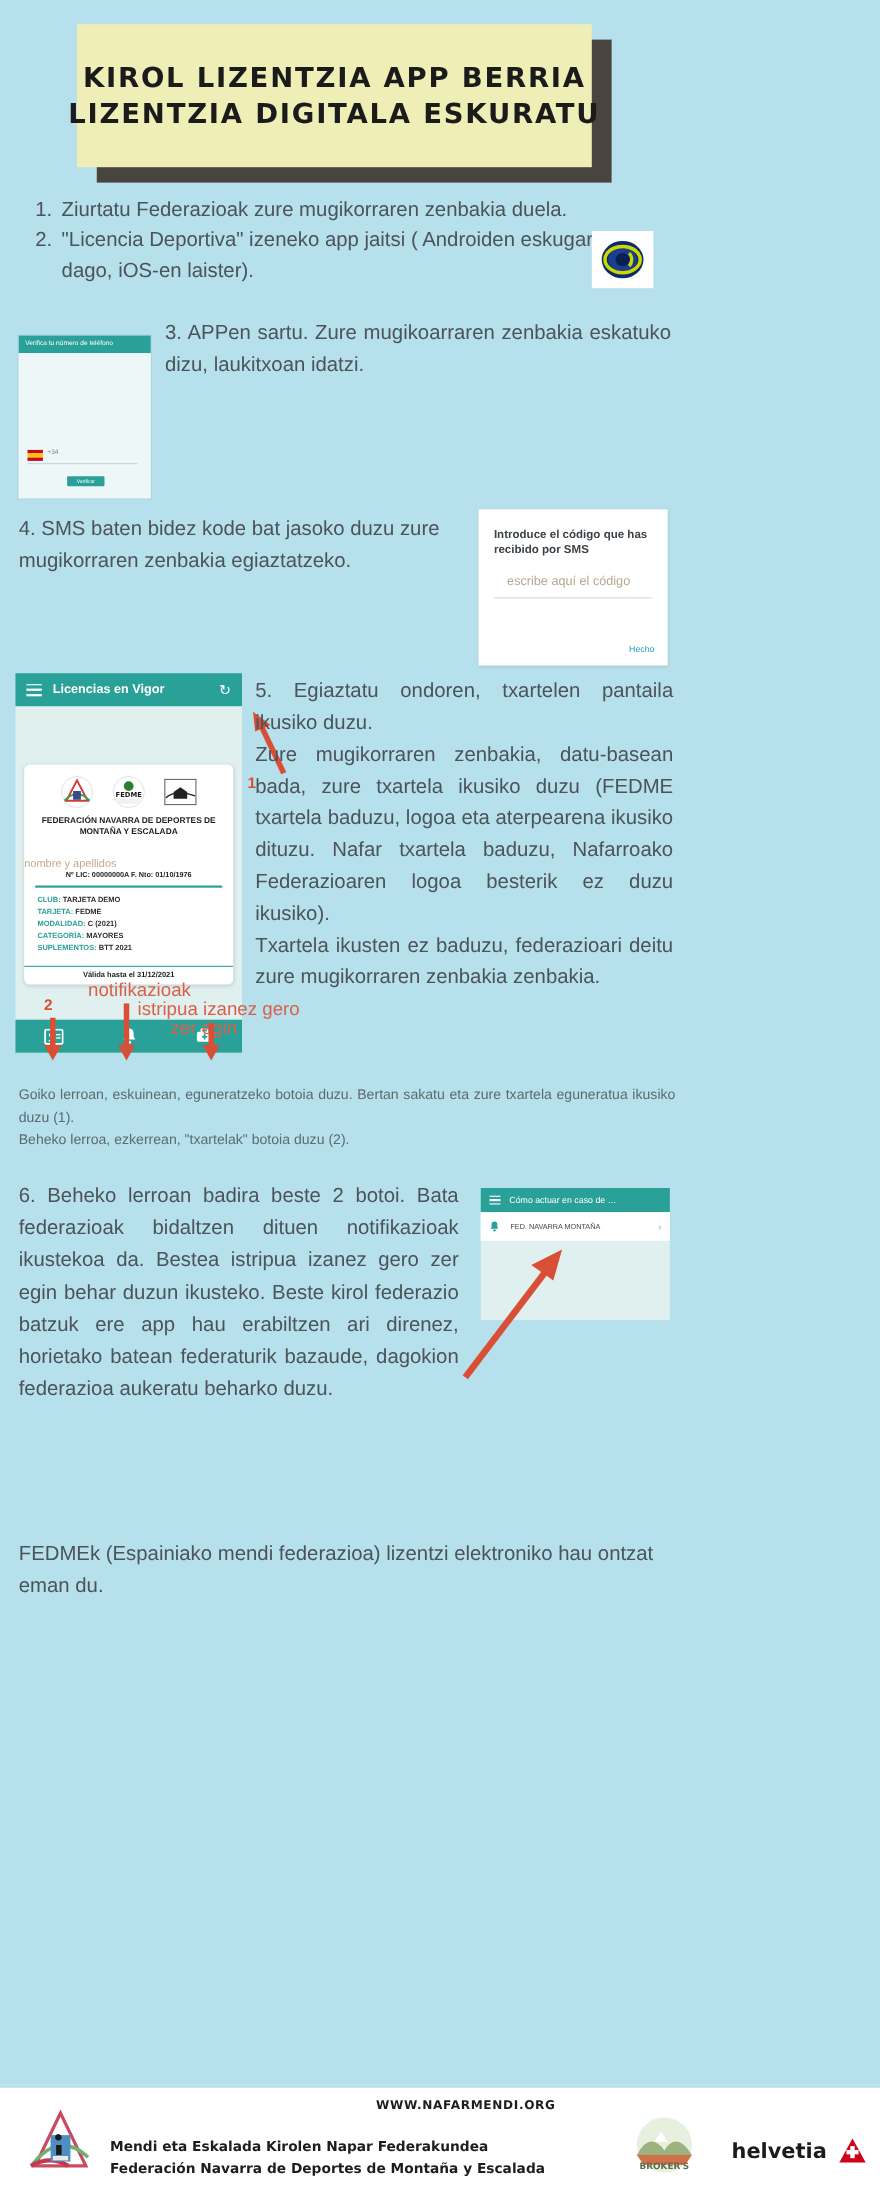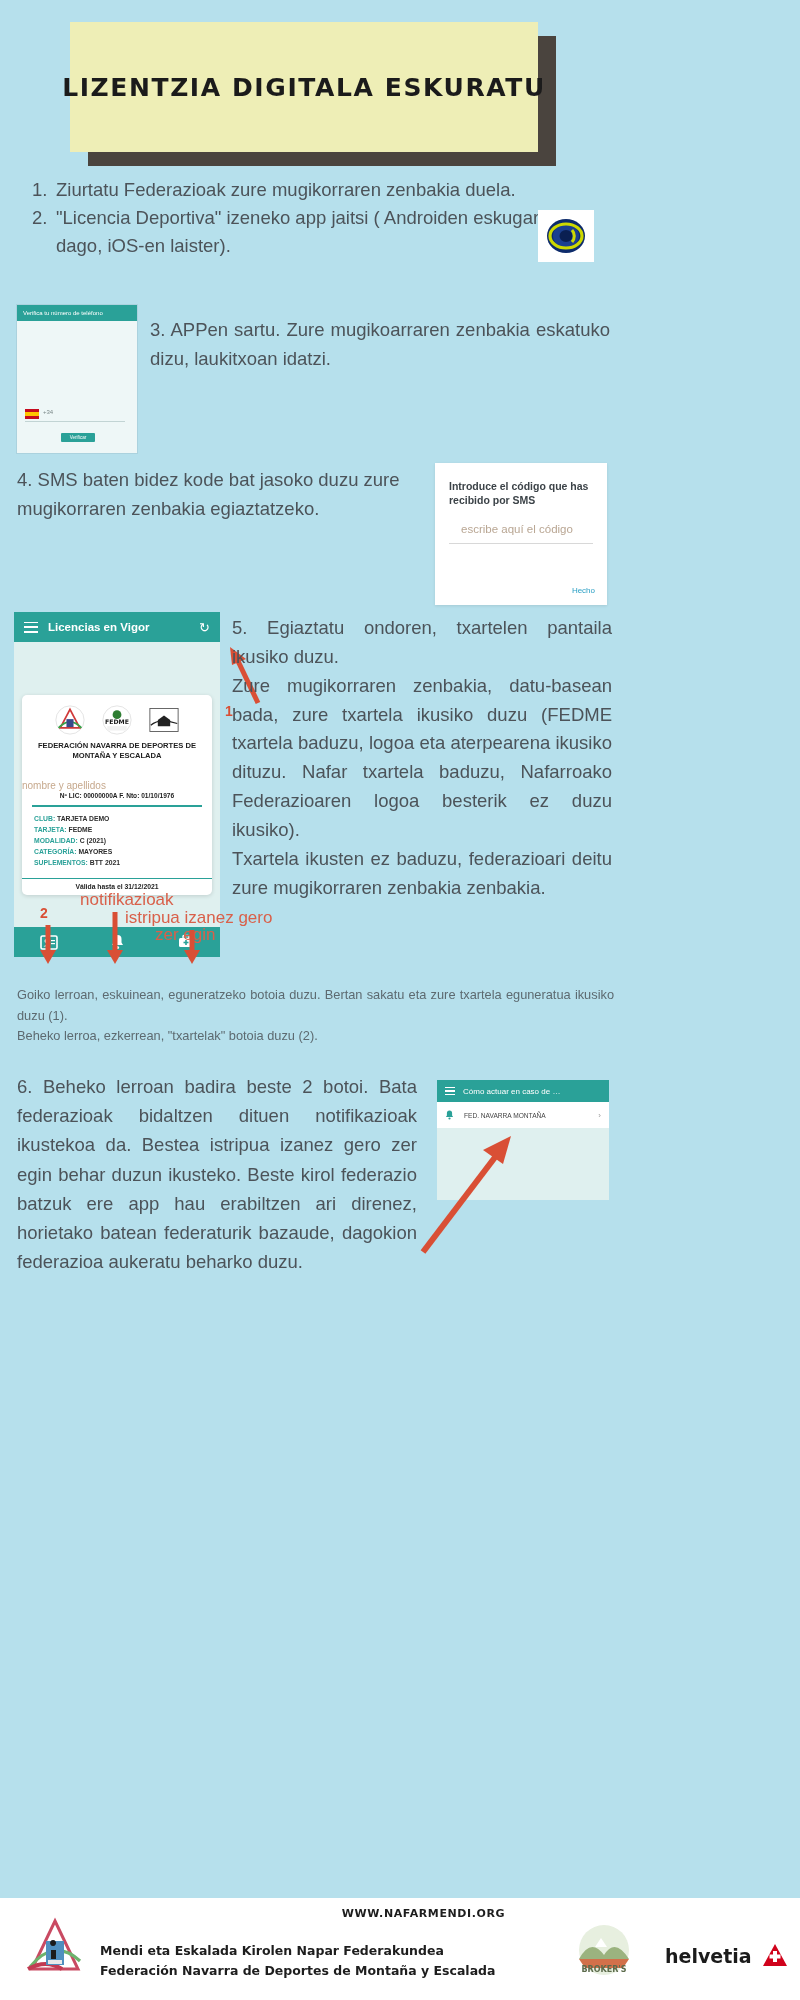--- a/index.html
+++ b/index.html
@@ -42,21 +42,21 @@
   .phone1-flag{position:absolute;left:8px;top:88px;width:14px;height:10px;display:flex;flex-direction:column;}
   .phone1-flag i{display:block;height:2.6px;}
   .phone1-flag i:nth-child(1){background:#c60b1e;}
   .phone1-flag i:nth-child(2){background:#ffc400;height:4.5px;}
   .phone1-flag i:nth-child(3){background:#c60b1e;}
   .phone1-prefix{position:absolute;left:26px;top:88px;font-size:6px;color:#7c8a8a;}
   .phone1-line{position:absolute;left:8px;top:100px;width:100px;height:1px;background:#c2d4d4;}
   .phone1-btn{position:absolute;left:44px;top:112px;width:34px;height:9px;background:#2aa198;color:#fff;
      font-size:4.6px;display:flex;align-items:center;justify-content:center;border-radius:1px;}
 
-  .step3{position:absolute;left:150px;top:316px;width:460px;font-size:18.5px;line-height:1.56;
+  .step3{position:absolute;left:150px;top:288px;width:460px;font-size:18.5px;line-height:1.56;
      text-align:justify;text-justify:inter-word;}
 
   
   .step4{position:absolute;left:17px;top:465px;width:410px;font-size:18.5px;line-height:1.58;}
   .smscard{position:absolute;left:435px;top:463px;width:172px;height:142px;background:#fff;
     box-shadow:0 1px 3px rgba(0,0,0,.10);}
   .sms-title{position:absolute;left:14px;top:16px;width:140px;font-size:10.5px;font-weight:bold;
     color:#3c4348;line-height:1.38;}
   .sms-ph{position:absolute;left:26px;top:60px;width:130px;font-size:11.5px;color:#b9a693;}
   .sms-underline{position:absolute;left:14px;top:80px;width:144px;height:1px;background:#d8d8d8;}
@@ -136,20 +136,21 @@
   .f-helv-mark{position:absolute;left:762px;top:48px;}
 </style>
 </head>
 <body>
 
 <div class="page">
 
   <div class="title-wrap">
     <div class="title-shadow"></div>
     <div class="title-card">
+      <div class="title-line">KIROL LIZENTZIA APP BERRIA</div>
       <div class="title-line">LIZENTZIA DIGITALA ESKURATU</div>
     </div>
   </div>
 
   <div class="intro">
     <div class="intro-item">
       <span class="intro-num">1.</span>
       <span class="intro-txt">Ziurtatu Federazioak zure mugikorraren zenbakia duela.</span>
     </div>
     <div class="intro-item">
@@ -330,20 +331,21 @@
       <span class="nc-txt">FED. NAVARRA MONTAÑA</span>
       <span class="nc-chev">›</span>
     </div>
   </div>
 
   <svg class="big-arrow" width="105" height="130">
     <line x1="8" y1="122" x2="84" y2="22" stroke="#d94f35" stroke-width="6"></line>
     <path d="M96 6 L88 34 L68 20 Z" fill="#d94f35"></path>
   </svg>
 
+  <div class="tail2">FEDMEk (Espainiako mendi federazioa) lizentzi elektroniko hau ontzat eman du.</div>
 
   <div class="footer">
     <div class="f-line"></div>
     <div class="f-url">WWW.NAFARMENDI.ORG</div>
 
     <svg class="f-logo-left" width="62" height="62" viewBox="0 0 62 62">
       <path d="M31 4 L54 52 L8 52 Z" fill="none" stroke="#c94a62" stroke-width="3"></path>
       <path d="M6 50 q24 -30 50 -6" fill="none" stroke="#6db36d" stroke-width="3.2"></path>
       <path d="M4 52 q18 -10 34 0" fill="none" stroke="#c23a52" stroke-width="4"></path>
       <rect x="22" y="24" width="18" height="24" fill="#4f8fbf"></rect>

